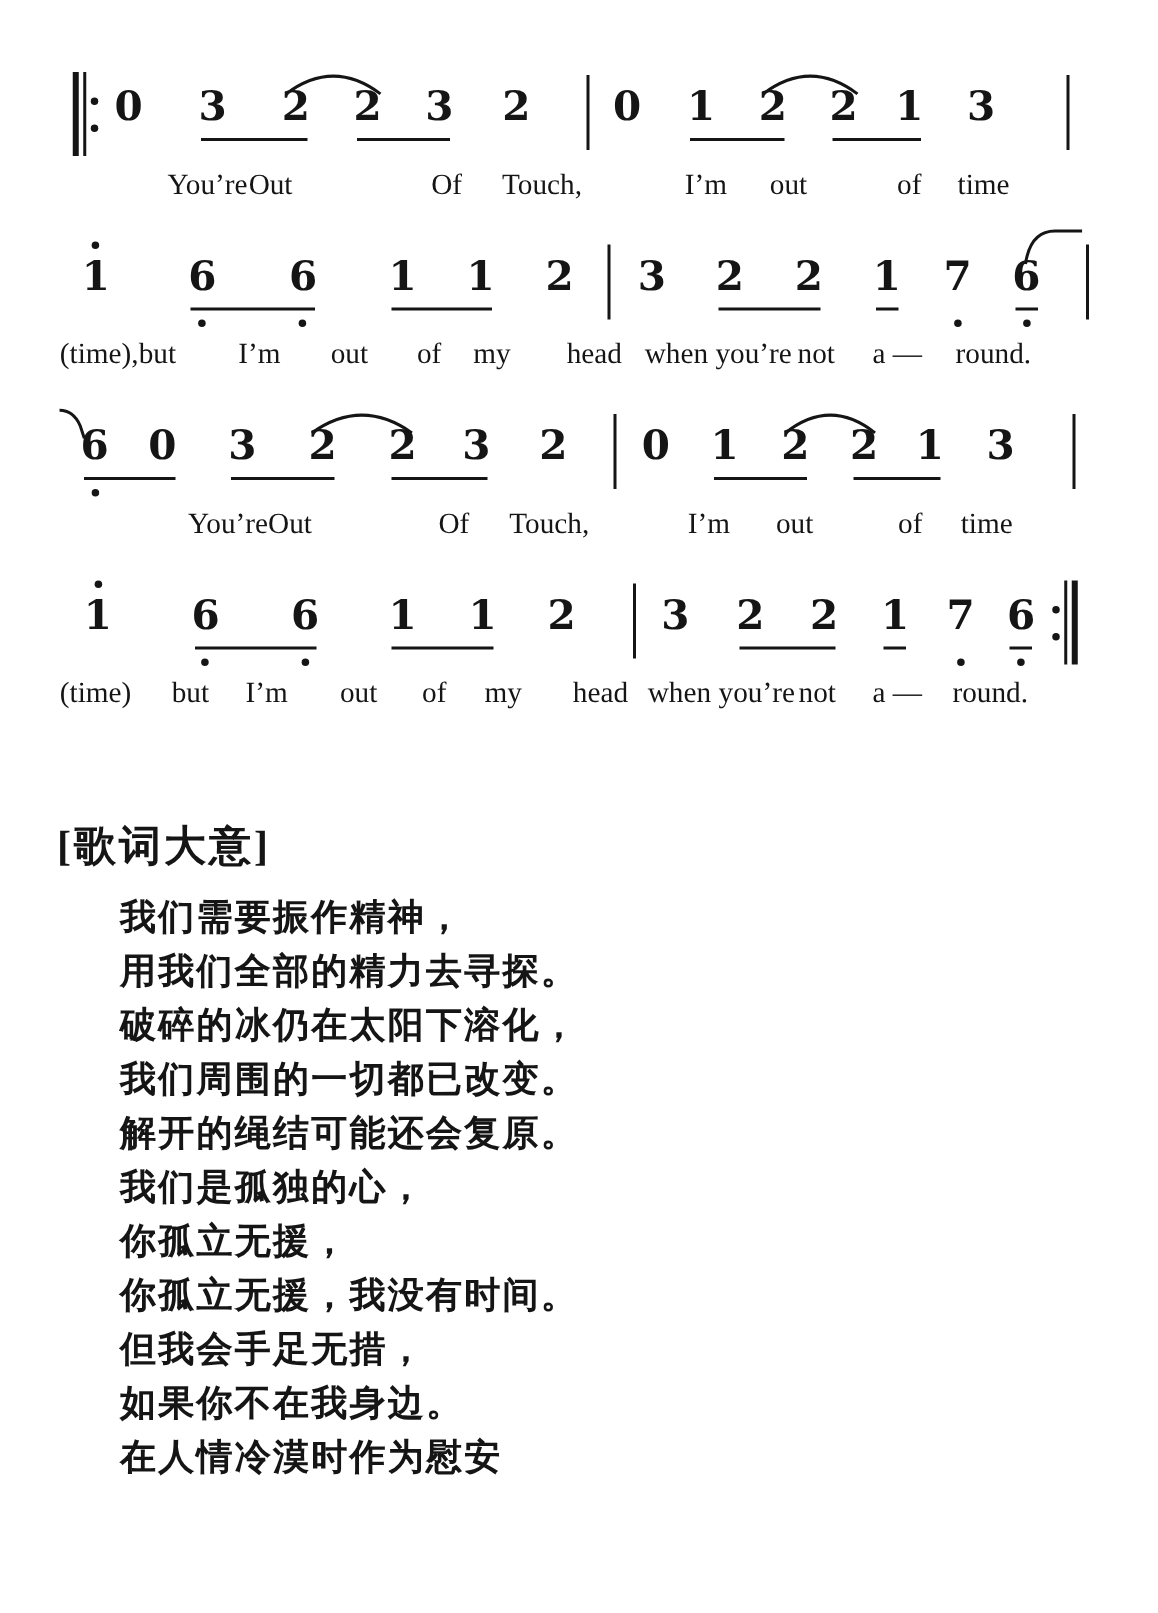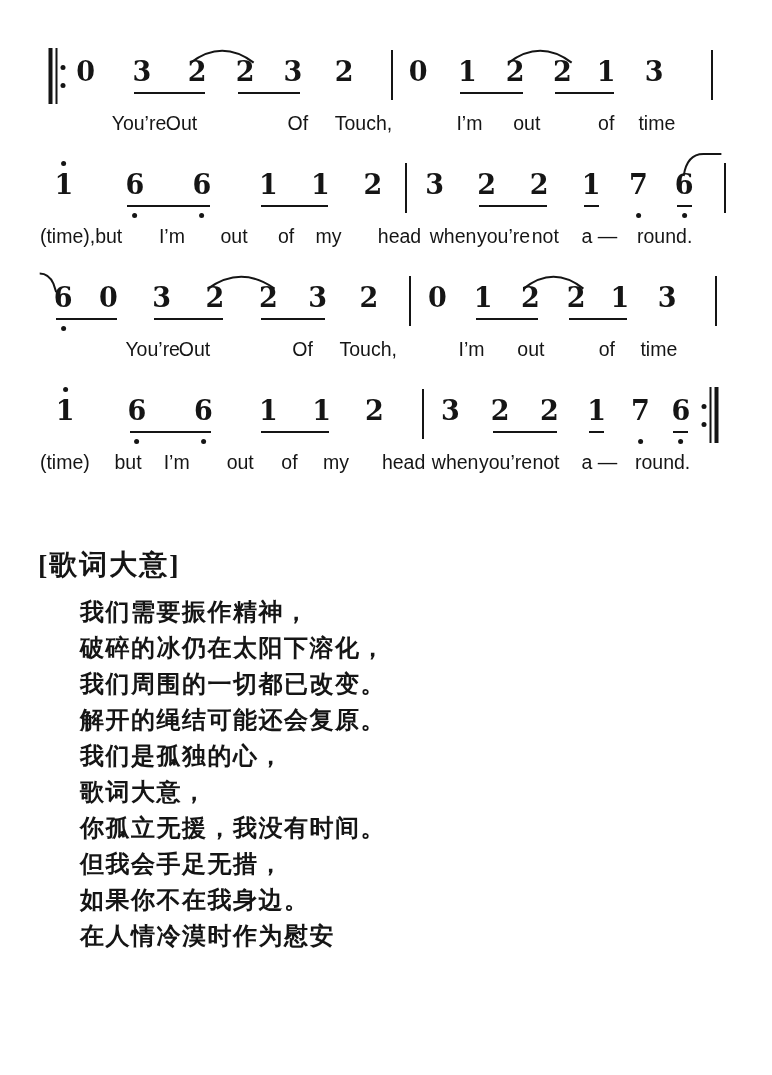--- a/index.html
+++ b/index.html
@@ -15,21 +15,21 @@
   .da{top:-10px;}
   .db{top:42px;}
   .tie{position:absolute;top:-8px;height:22px;overflow:visible;}
   .tie-out{top:-13px;height:26px;}
   .tie-in{top:-7px;height:22px;}
   .rep{position:absolute;top:-4px;height:56px;display:flex;align-items:center;gap:3px;transform:translateX(-50%);}
   .rthick{width:4px;height:56px;background:#151515;display:block;}
   .rthin{width:2px;height:56px;background:#151515;display:block;}
   .rdots{display:flex;flex-direction:column;justify-content:center;gap:13px;}
   .rdots .dot{position:static;transform:none;display:block;}
-  .lyr{position:absolute;top:60px;font-family:Liberation Sans, sans-serif;font-size:19.5px;line-height:1.2;white-space:nowrap;color:#151515;text-align:right;}
+  .lyr{position:absolute;top:60px;font-family:Liberation Serif, serif;font-size:19.5px;line-height:1.2;white-space:nowrap;color:#151515;text-align:right;}
   .trans{margin:44px 0 0 38px;}
   .trans-header{font-family:"Liberation Serif",serif;font-weight:700;font-size:28px;line-height:1.2;letter-spacing:2px;color:#151515;}
   .trans-lines{margin:12px 0 0 42px;}
   .trans-line{height:36px;font-family:"Liberation Serif",serif;font-weight:600;font-size:24px;line-height:36px;letter-spacing:1.5px;color:#151515;}
 </style>
 </head>
 <body>
 
 <div class="page">
 
@@ -189,25 +189,26 @@
         <div class="lyr" style="left: 71.4%;">not</div>
         <div class="lyr" style="left: 78.6%;">a —</div>
         <div class="lyr" style="left: 86.4%;">round.</div>
       </div>
   </div>
 
   <div class="trans">
     <div class="trans-header">[歌词大意]</div>
     <div class="trans-lines">
       <div class="trans-line">我们需要振作精神，</div>
+      <div class="trans-line">用我们全部的精力去寻探。</div>
       <div class="trans-line">破碎的冰仍在太阳下溶化，</div>
       <div class="trans-line">我们周围的一切都已改变。</div>
       <div class="trans-line">解开的绳结可能还会复原。</div>
       <div class="trans-line">我们是孤独的心，</div>
-      <div class="trans-line">歌词大意，</div>
+      <div class="trans-line">你孤立无援，</div>
       <div class="trans-line">你孤立无援，我没有时间。</div>
       <div class="trans-line">但我会手足无措，</div>
       <div class="trans-line">如果你不在我身边。</div>
       <div class="trans-line">在人情冷漠时作为慰安</div>
     </div>
   </div>
 
 </div>
 
 </body></html>

